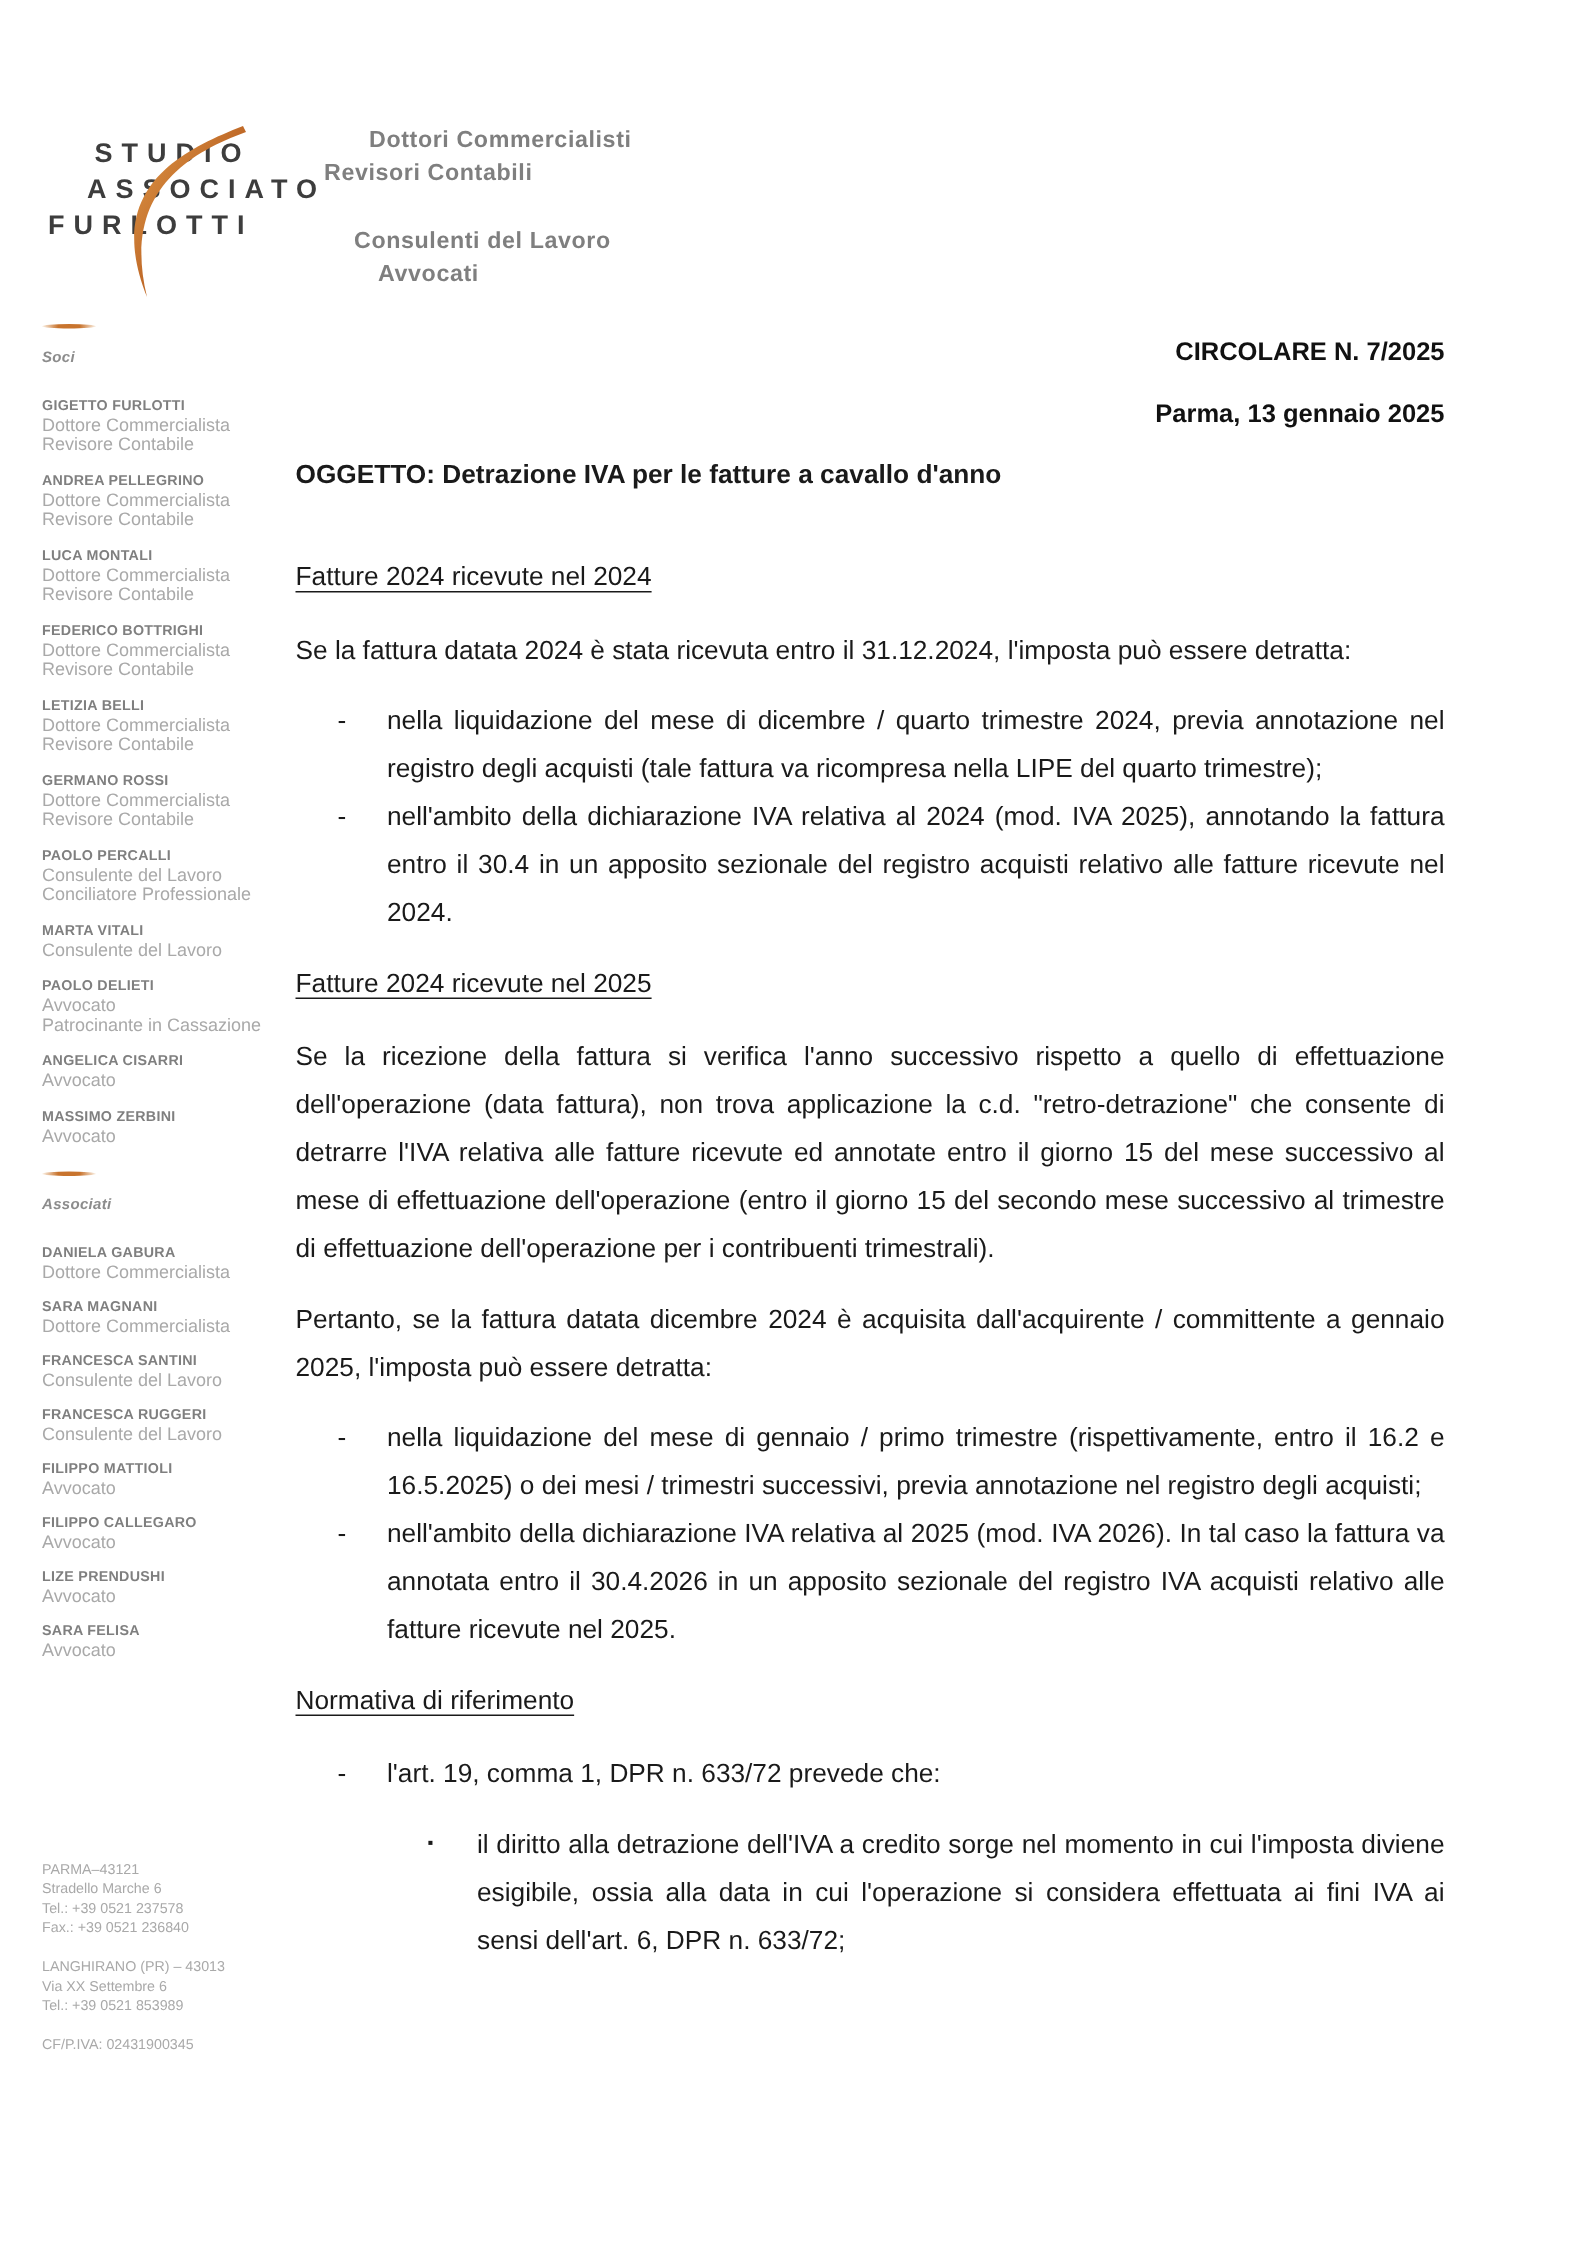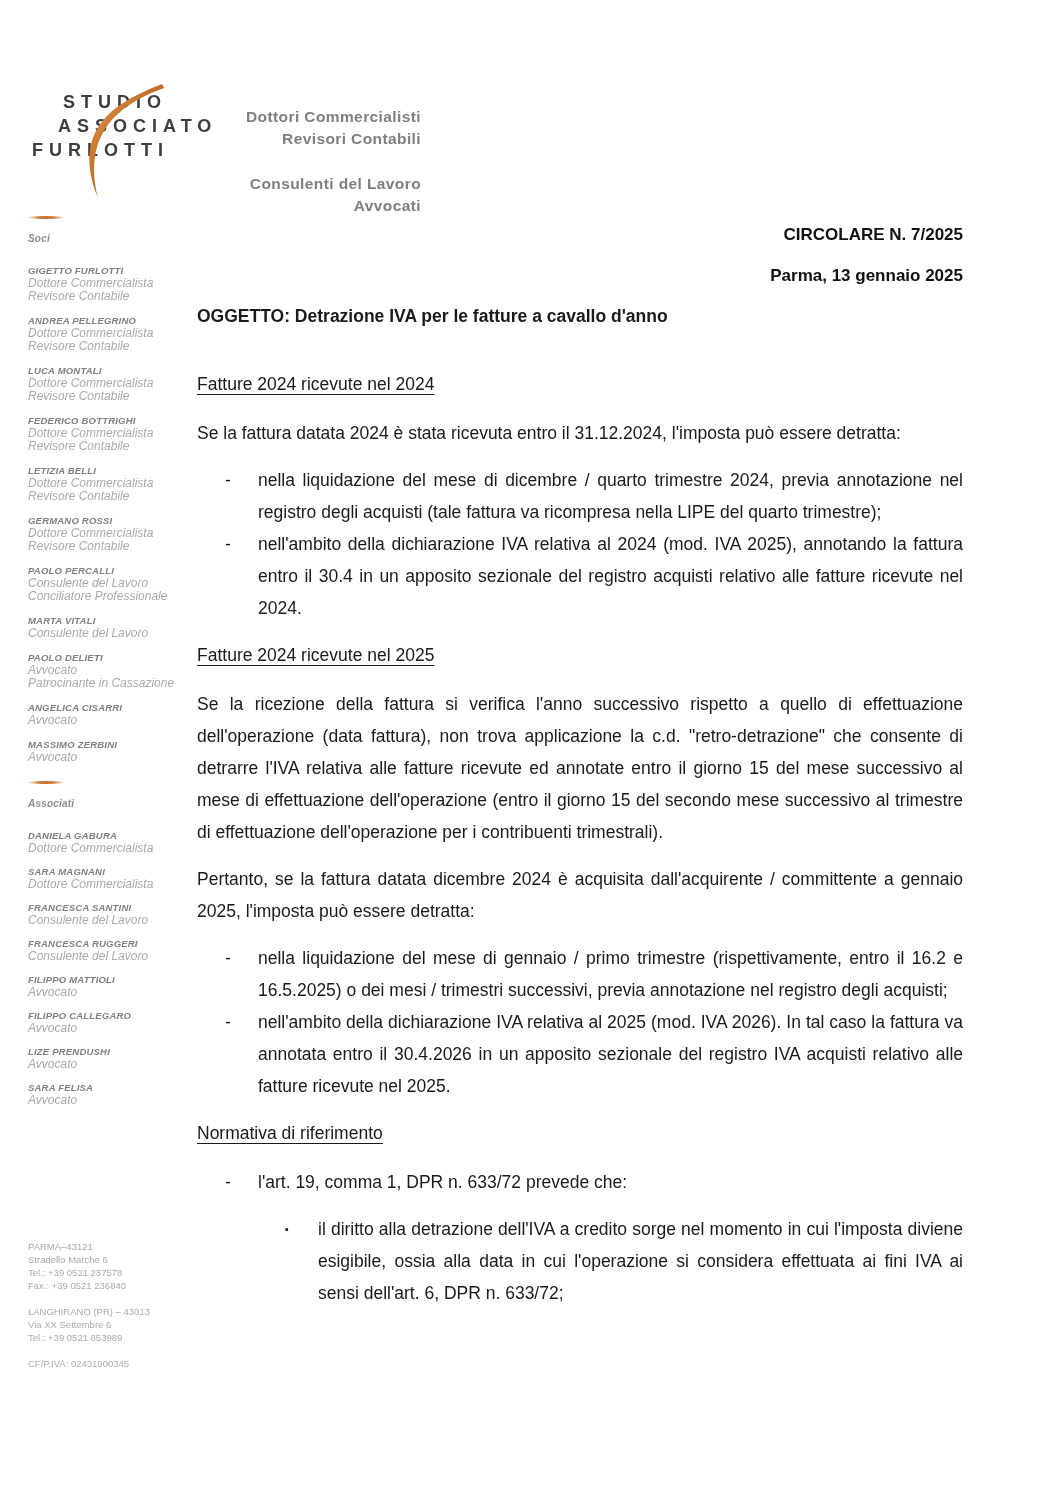--- a/index.html
+++ b/index.html
@@ -10,39 +10,39 @@
 
   
   .logo-text { position:absolute; left:32px; top:90px; color:#3d3d3d;
     font-size:18px; font-weight:700; letter-spacing:6px; line-height:24px; white-space:nowrap; }
   .logo-line-0 { margin-left:31px; }
   .logo-line-1 { margin-left:26px; }
   .logo-line-2 { margin-left:0; }
   .swoosh { position:absolute; left:58px; top:80px; }
 
   
-  .services { position:absolute; left:216px; top:106px; font-weight:700; color:#7f7f7f;
-    font-size:15.5px; line-height:21.5px; letter-spacing:0.4px; white-space:nowrap;text-align:right; }
+  .services { position:absolute; left:216px; top:83px; font-weight:700; color:#7f7f7f;
+    font-size:15.5px; line-height:21.5px; letter-spacing:0.4px; white-space:nowrap; }
   .svc-0 { margin-left:30px; }
   .svc-1 { margin-left:0; }
   .svc-2 { margin-left:20px;margin-top:24px; }
   .svc-3 { margin-left:36px; }
 
   
   .header-right { position:absolute; right:95px; top:226px; text-align:right;
     font-weight:700; font-size:17px; color:#111111; line-height:18px; }
   .header-right .dateline { margin-top:23px; }
 
   
   .sidebar { position:absolute; left:28px; top:216px; width:158px; }
   .divider { width:36px; height:3px; border-radius:50%;
     background:linear-gradient(90deg, rgba(232,176,106,0.15), #c8742e 30%, #c8742e 70%, rgba(232,176,106,0.15)); }
   .section-label { font-style:italic; font-weight:700; color:#8c8c8c; font-size:10px;
     margin:14px 0 20px 0; letter-spacing:0.2px; }
-  .person { margin-bottom:11px;font-style:italic; }
+  .person { margin-bottom:11px; }
   .assoc .person { margin-bottom:10px; }
   .person-name { font-weight:700; color:#7f7f7f; font-size:9.5px; line-height:13px; letter-spacing:0.2px; }
   .person-role { color:#a9a9a9; font-size:12px; line-height:13px; }
   .divider.second { margin-top:17px; }
 
   
   .contacts { position:absolute; left:28px; top:1240px; font-size:9.5px; line-height:13px; color:#a9a9a9; }
   .contact-group { margin-bottom:13px; }
 
   

